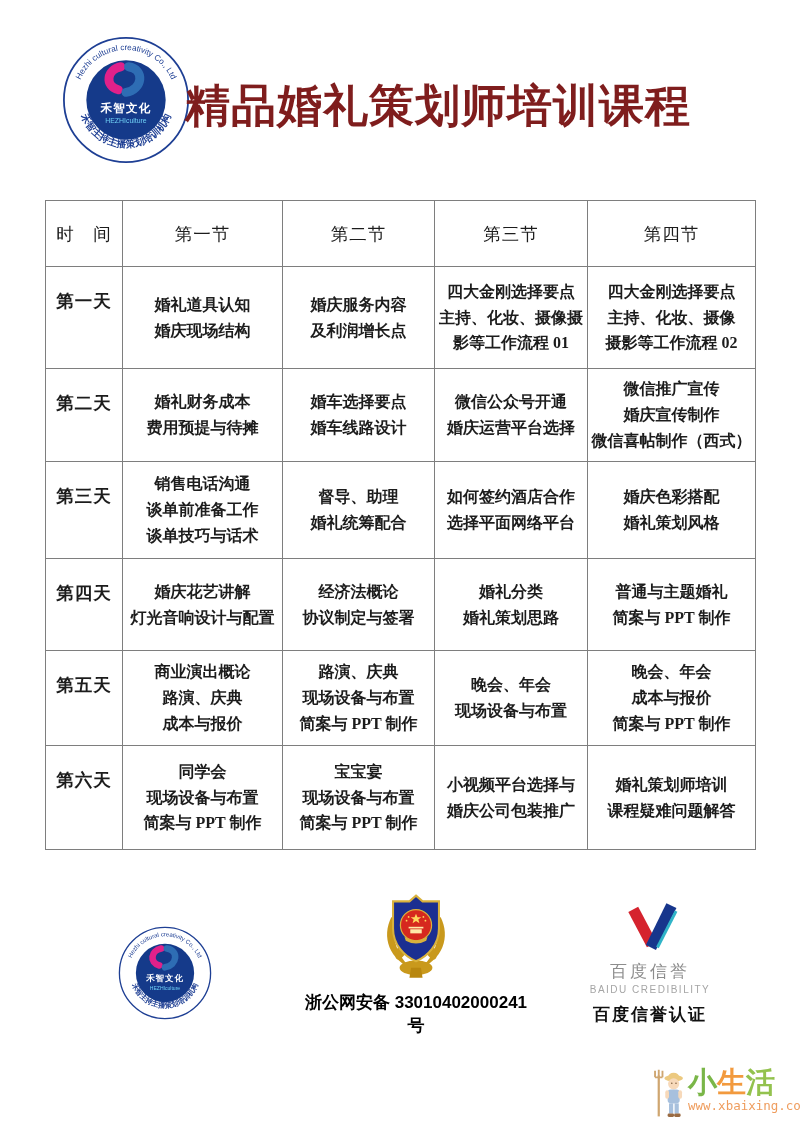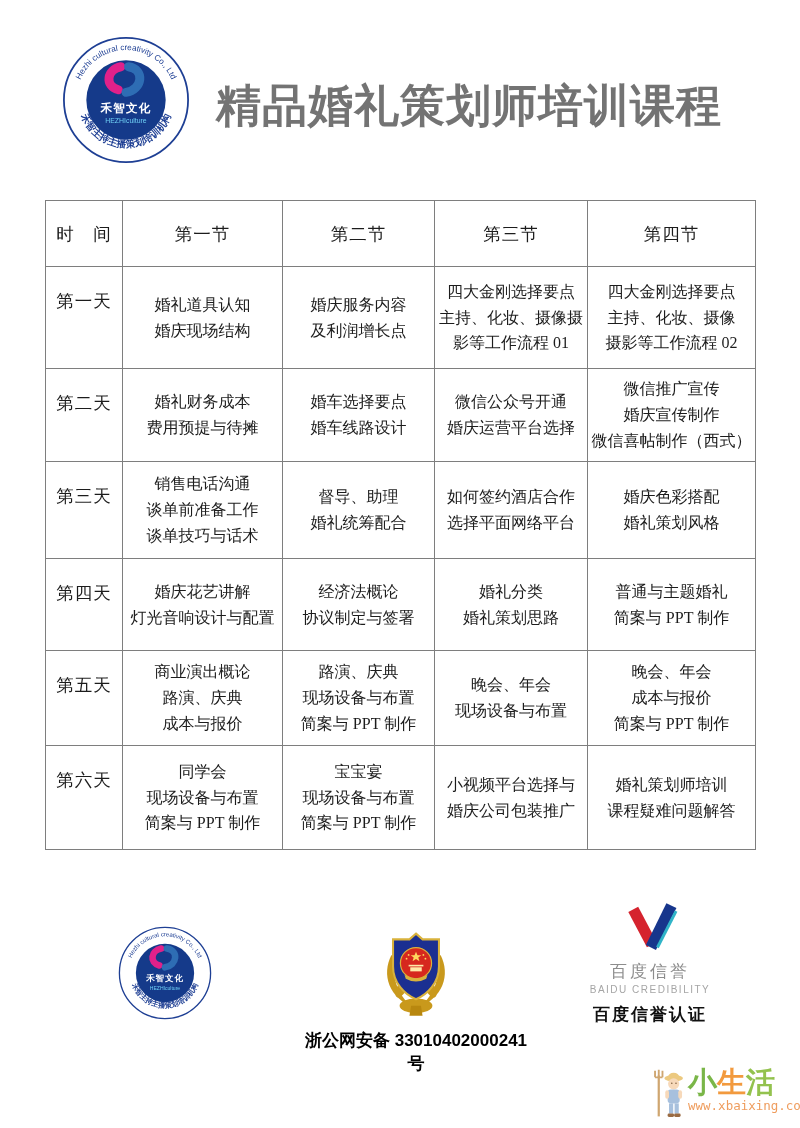--- a/index.html
+++ b/index.html
@@ -1,46 +1,46 @@
 <!DOCTYPE html>
 <html><head>
 <meta charset="utf-8">
 <style>
   html,body{margin:0;padding:0;background:#ffffff;}
   .page{position:relative;width:800px;height:1128px;background:#ffffff;overflow:hidden;
         font-family:"Liberation Sans",sans-serif;}
 
   
   .header-logo{position:absolute;left:62px;top:36px;width:128px;height:128px;}
-  .page-title{position:absolute;left:185px;top:76px;width:568px;margin:0;text-align:center;
-        font-size:45px;font-weight:bold;letter-spacing:1px;color:#737373;white-space:nowrap;
+  .page-title{position:absolute;left:185px;top:76px;width:568px;margin:0;text-align:left;
+        font-size:45px;font-weight:bold;letter-spacing:1px;color:#7f1d1d;white-space:nowrap;
         font-family:"Liberation Sans",sans-serif;}
 
   
   table.course{position:absolute;left:45px;top:200px;width:710px;border-collapse:collapse;
         table-layout:fixed;color:#1c1c1c;font-family:"Liberation Serif","DejaVu Serif",serif;}
-  .course th,.course td{border:1px solid #7e7e7e;text-align:center;padding:2px;background:#fff;}
+  .course th,.course td{border:1px solid #7e7e7e;text-align:center;padding:2px;background:#fff;font-weight:bold;}
   .course col.c0{width:77px;} .course col.c1{width:160px;} .course col.c2{width:152px;}
   .course col.c3{width:153px;} .course col.c4{width:168px;}
   .course thead tr{height:66px;}
   .course th{font-size:17.5px;font-weight:normal;letter-spacing:1px;}
   .course td.cell{font-size:16px;line-height:1.62;white-space:pre-line;vertical-align:middle;}
   .course td.day{font-size:17.5px;vertical-align:top;padding-top:22px;letter-spacing:1px;}
   .course tbody tr:nth-child(1){height:102px;}
   .course tbody tr:nth-child(2){height:93px;}
   .course tbody tr:nth-child(3){height:97px;}
   .course tbody tr:nth-child(4){height:92px;}
   .course tbody tr:nth-child(5){height:95px;}
   .course tbody tr:nth-child(6){height:104px;}
 
   
   .f-left{position:absolute;left:55px;top:926px;width:220px;text-align:center;}
   .footer-logo{width:94px;height:94px;}
   .f-copy{font-size:15px;color:#3a3a3a;margin-top:6px;letter-spacing:0.2px;}
-  .f-center{position:absolute;left:302px;top:926px;width:228px;text-align:center;}
+  .f-center{position:absolute;left:302px;top:888px;width:228px;text-align:center;}
   .badge{width:82px;height:94px;}
   .f-police{font-size:17px;font-weight:bold;color:#000;margin-top:5px;}
   .f-right{position:absolute;left:572px;top:900px;width:156px;text-align:center;}
   .baidu-v{width:62px;height:54px;}
   .baidu-title{font-size:17px;color:#8d8d8d;letter-spacing:3px;margin-top:2px;}
   .baidu-sub{font-size:10px;color:#a5a5a5;letter-spacing:1.5px;margin-top:1px;}
   .baidu-cert{font-size:17px;font-weight:bold;color:#101010;margin-top:8px;letter-spacing:2px;}
 
   
   .watermark{position:absolute;left:652px;top:1068px;display:flex;align-items:flex-start;}

